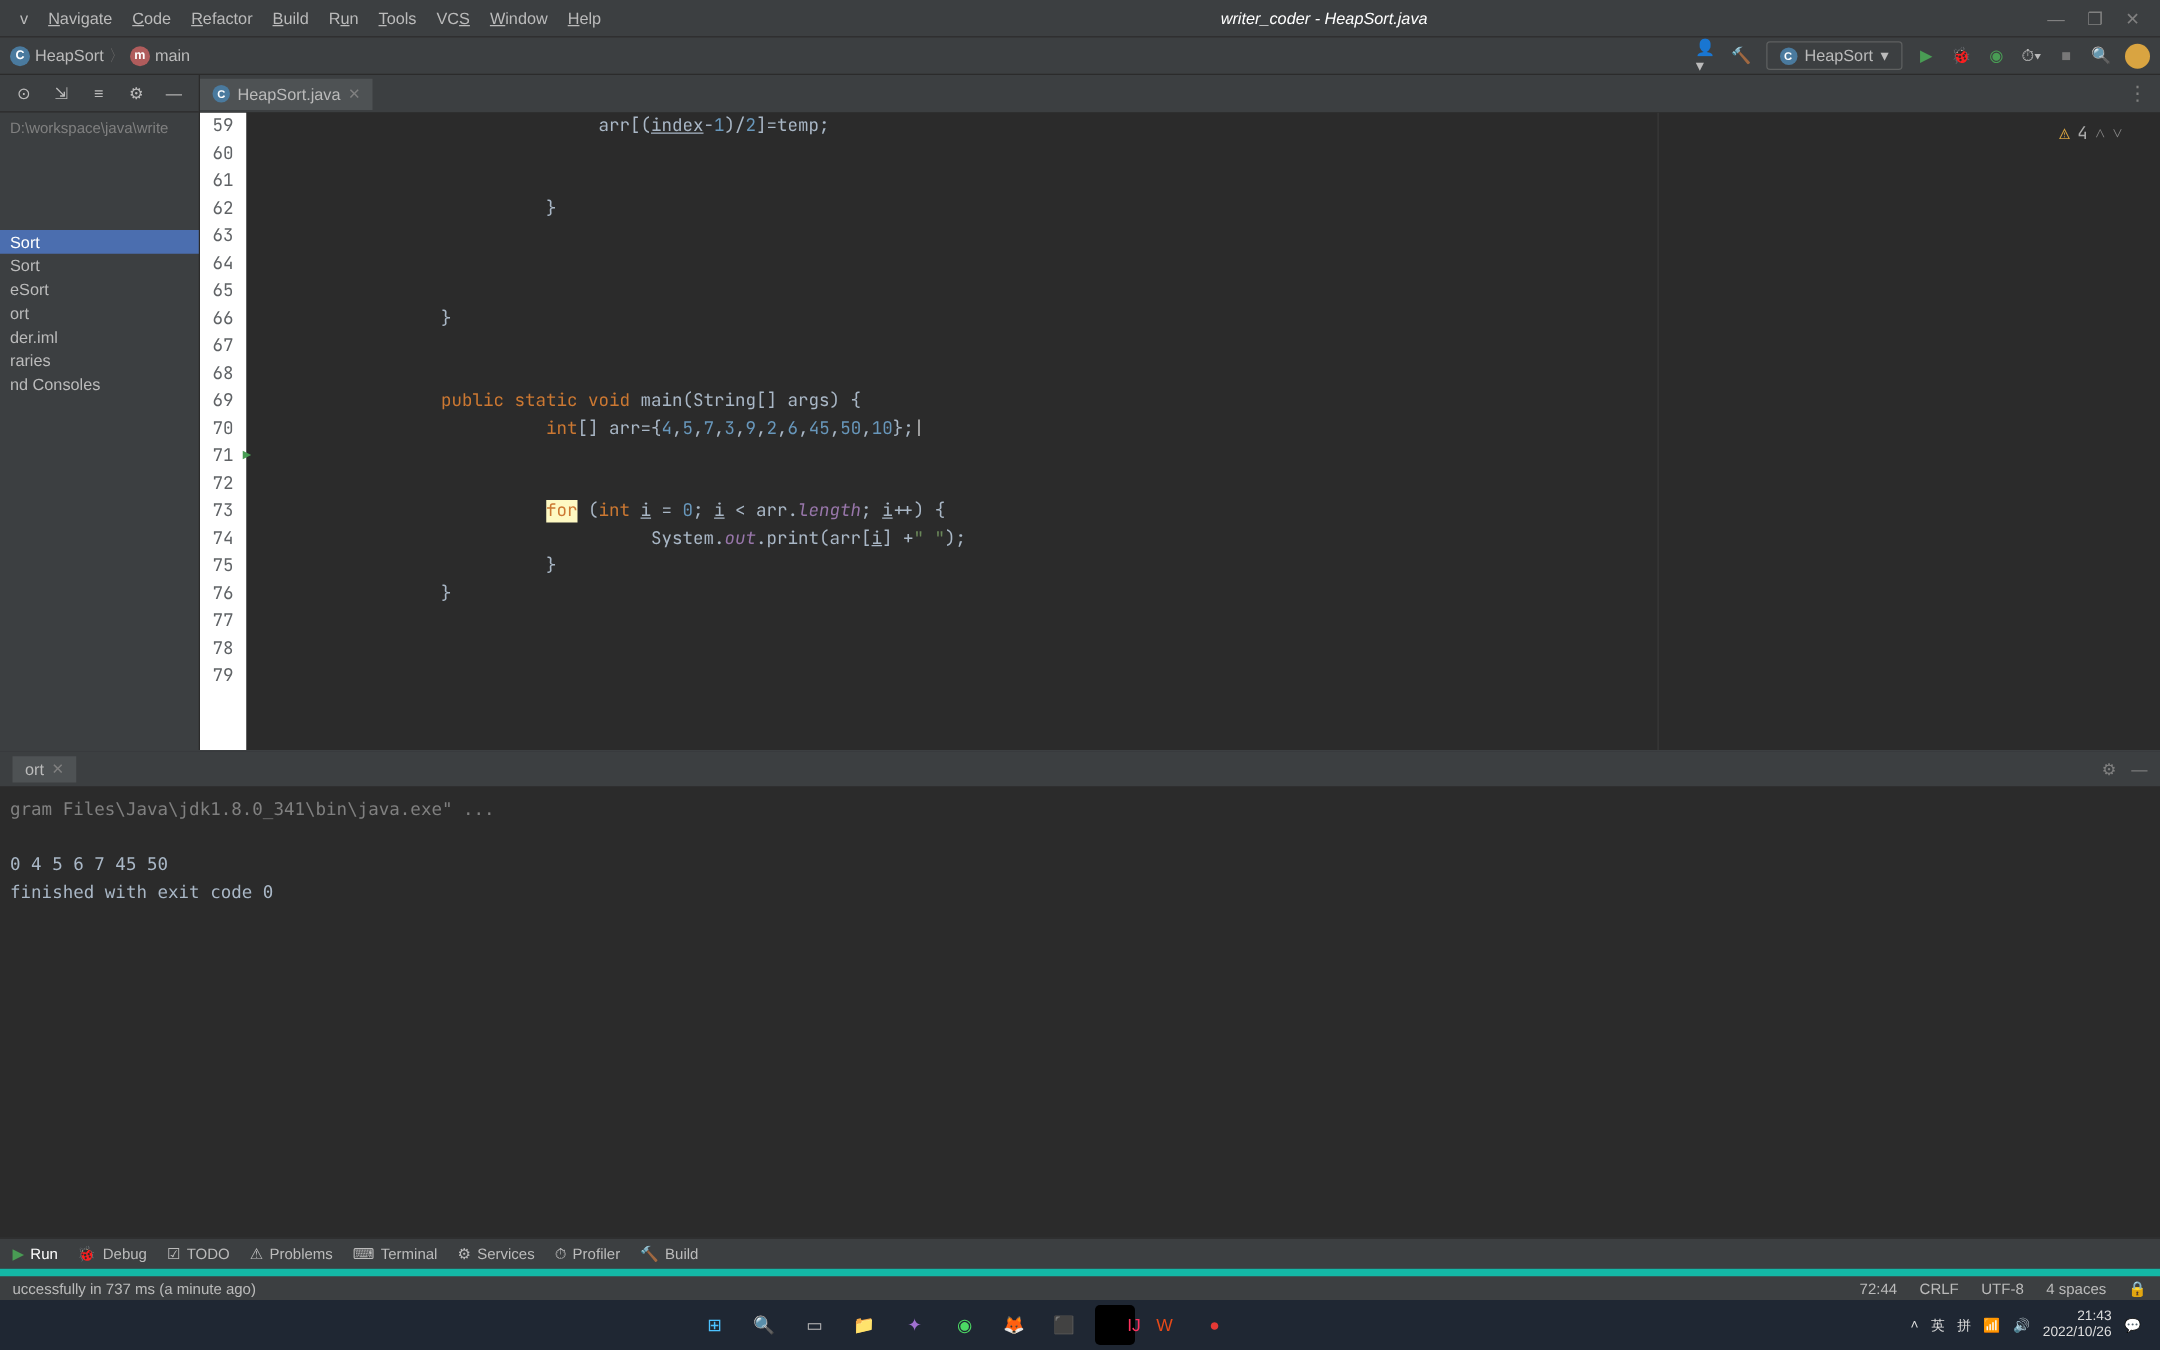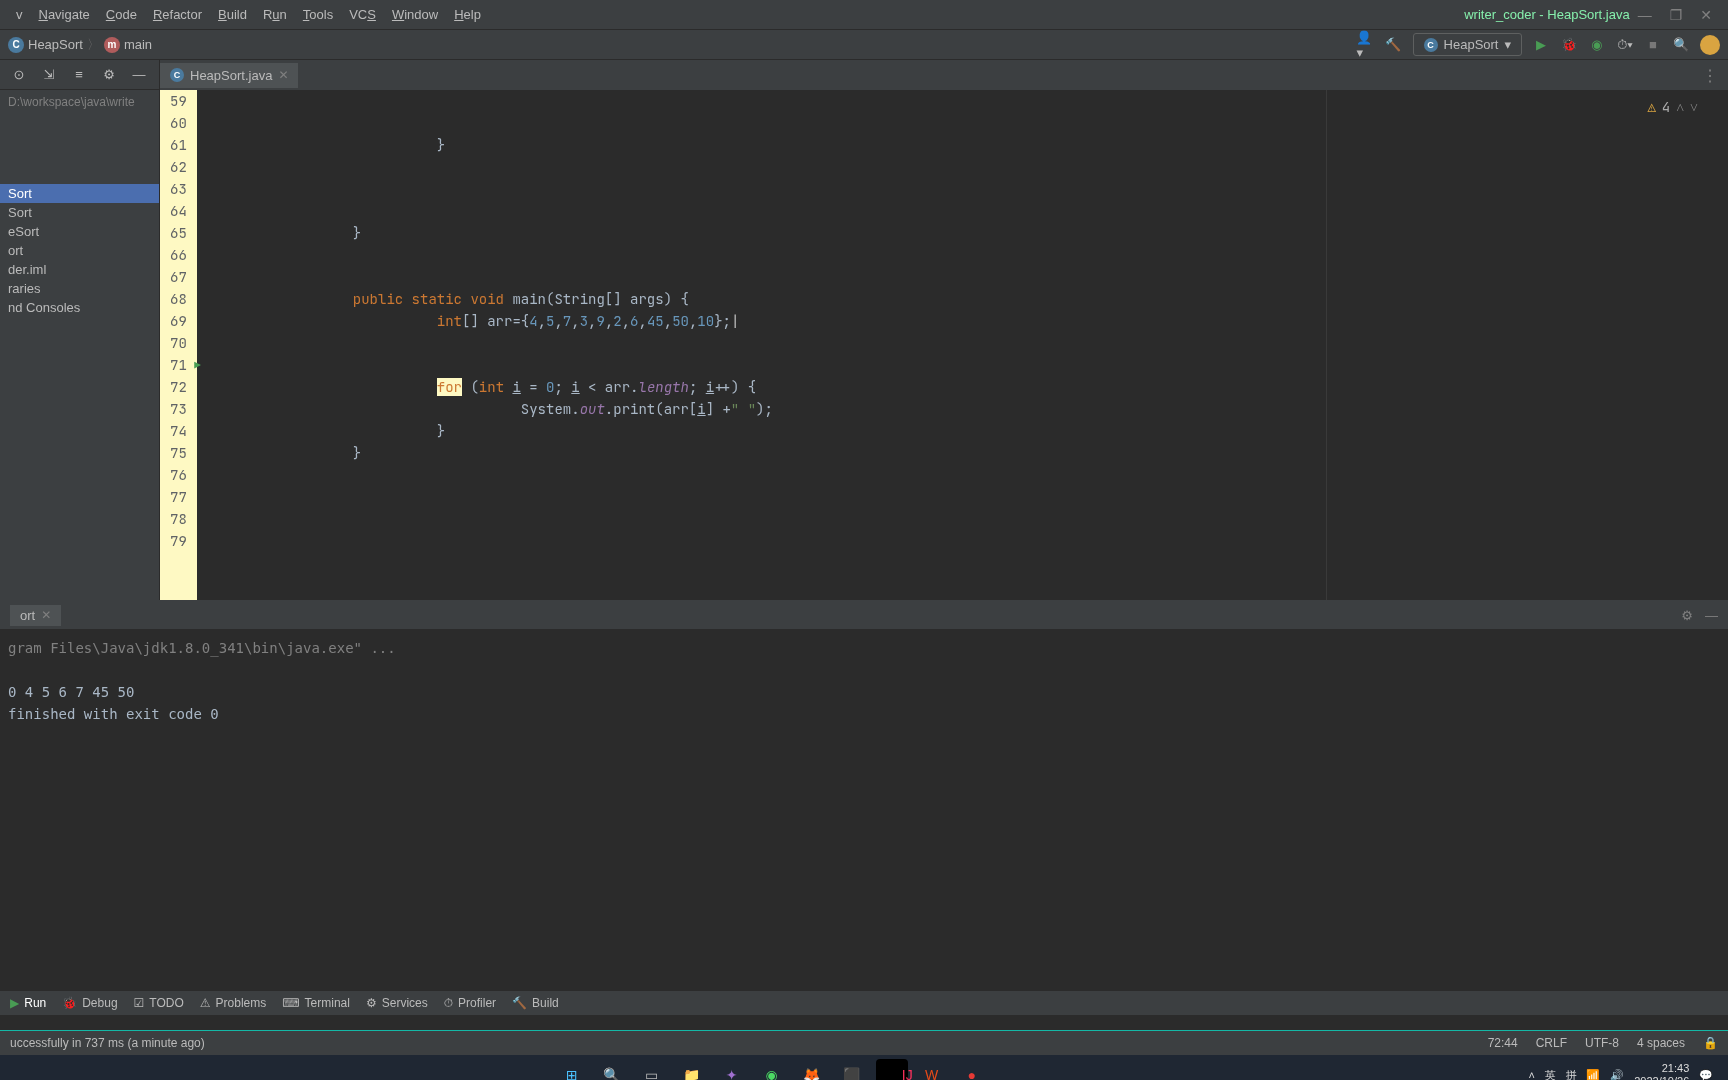--- a/index.html
+++ b/index.html
@@ -23,22 +23,23 @@
   border-bottom: 1px solid #2b2b2b;
 }
 .menu-item {
   padding: 4px 8px;
   color: #bbbbbb;
   cursor: pointer;
 }
 .menu-item u { text-decoration: underline; }
 .title-text {
   flex: 1;
-  text-align: right;
-  color: #86efac;
+  text-align: center;
+  color: #ffffff;
+  font-style: italic;
 }
 .win-controls { display: flex; gap: 18px; padding: 0 8px; }
 .win-btn { color: #808080; cursor: pointer; font-size: 14px; }
 
 
 .navbar {
   height: 30px;
   background: #3c3f41;
   display: flex;
   align-items: center;
@@ -132,21 +133,21 @@
 .code-area {
   flex: 1;
   display: flex;
   background: #2b2b2b;
   font-family: "Consolas", "JetBrains Mono", monospace;
   font-size: 14px;
   overflow: hidden;
   position: relative;
 }
 .gutter {
-  background: #fef9c3;
+  background: #ffffff;
   color: #606366;
   text-align: left;
   padding: 0 10px;
   line-height: 22px;
   user-select: none;
   position: relative;
 }
 .gutter-line { height: 22px; position: relative; }
 .run-gutter-icon { color: #499c54; position: absolute; right: -14px; font-size: 11px; }
 .code-lines {
@@ -233,22 +234,21 @@
 
 
 .status-bar {
   height: 25px;
   background: #3c3f41;
   display: flex;
   align-items: center;
   padding: 0 10px;
   font-size: 12px;
   color: #bbbbbb;
-  border-top: 1px solid #14b8a6;
-  margin-top: 15px;
+  border-top: 6px solid #14b8a6;
 }
 .status-right { margin-left: auto; display: flex; gap: 18px; align-items: center; }
 
 
 .win-taskbar {
   height: 40px;
   background: #1f2733;
   display: flex;
   align-items: center;
   justify-content: space-between;
@@ -371,20 +371,21 @@
           <div class="gutter-line">72</div>
           <div class="gutter-line">73</div>
           <div class="gutter-line">74</div>
           <div class="gutter-line">75</div>
           <div class="gutter-line">76</div>
           <div class="gutter-line">77</div>
           <div class="gutter-line">78</div>
           <div class="gutter-line">79</div>
         </div>
       <div class="code-lines" id="code">
+          <div class="code-line"><span>                              </span><span>arr[(</span><span class="underline">index</span><span>-</span><span class="num">1</span><span>)/</span><span class="num">2</span><span>]=temp;</span></div>
           <div class="code-line"><span></span></div>
           <div class="code-line"><span></span></div>
           <div class="code-line"><span>                         </span><span>}</span></div>
           <div class="code-line"><span></span></div>
           <div class="code-line"><span></span></div>
           <div class="code-line"><span></span></div>
           <div class="code-line"><span>               </span><span>}</span></div>
           <div class="code-line"><span></span></div>
           <div class="code-line"><span></span></div>
           <div class="code-line"><span>               </span><span class="kw">public static </span><span class="kw">void </span><span>main</span><span>(String[] args) {</span></div>

